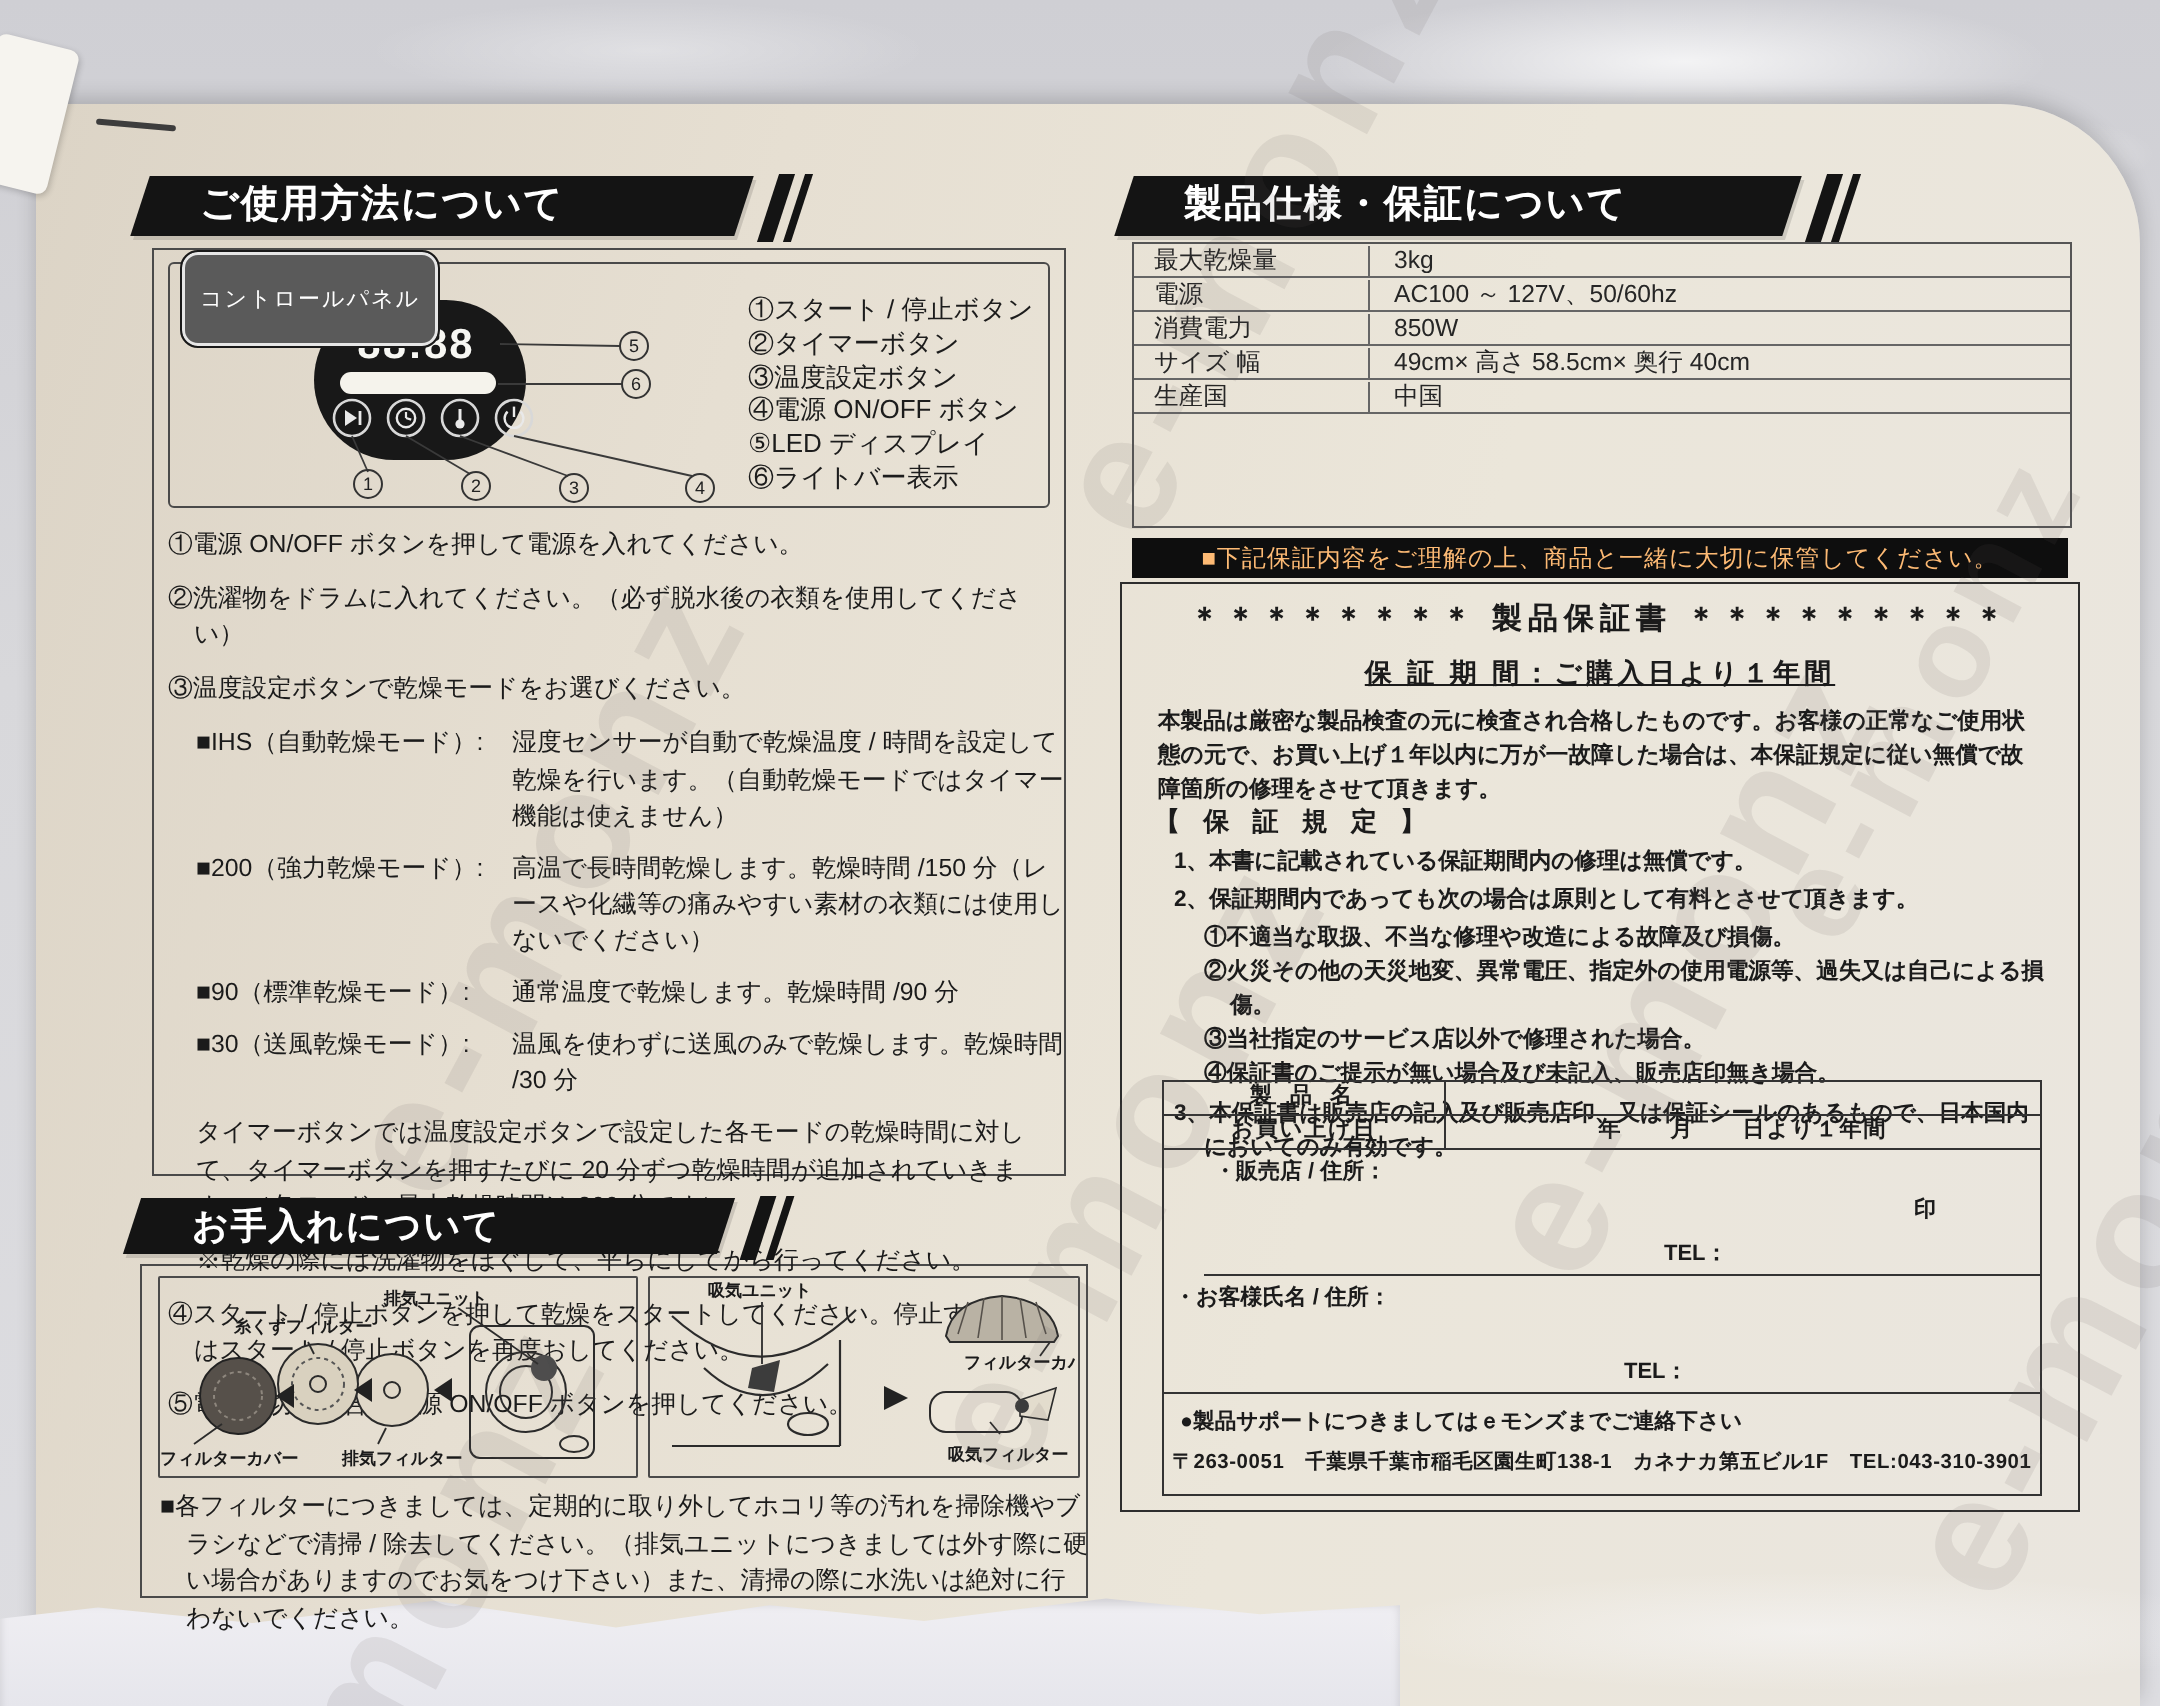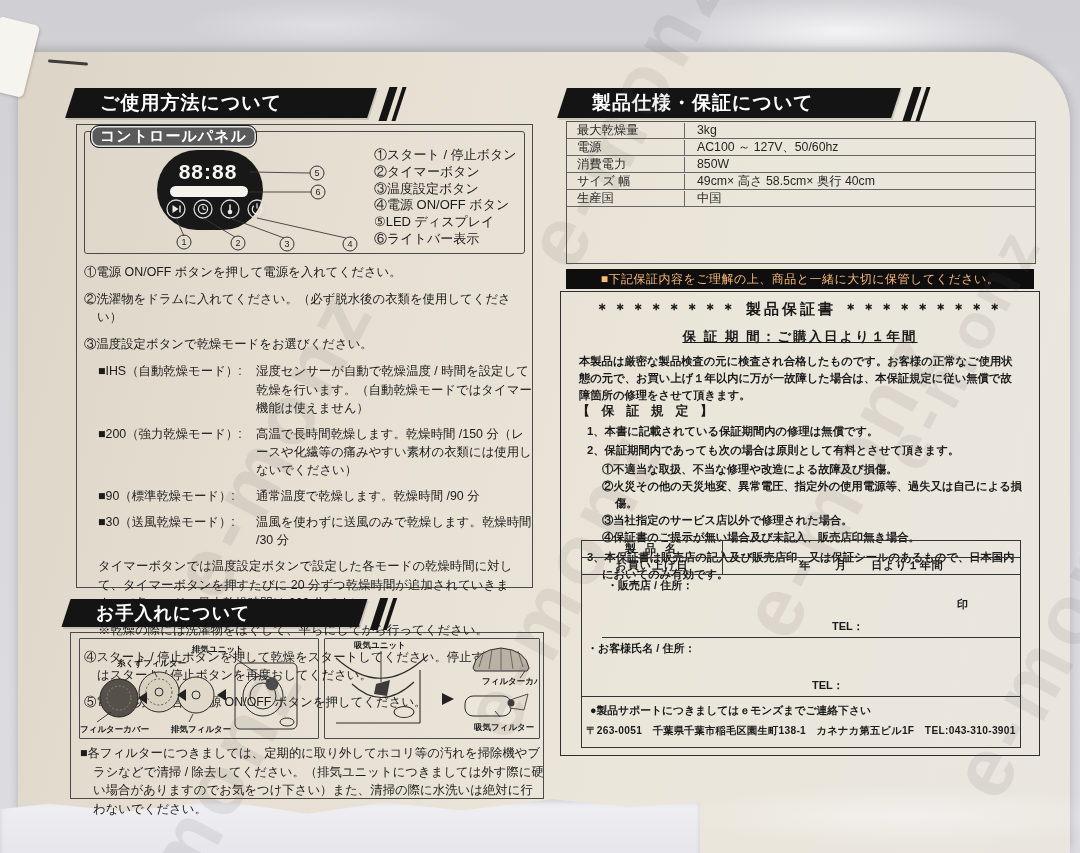--- a/index.html
+++ b/index.html
@@ -29,22 +29,22 @@
     color:rgba(100,95,88,.11);transform-origin:left top;pointer-events:none;z-index:6;}
   
   .banner{position:absolute;height:30px;background:#141414;transform:skewX(-18deg);
     box-shadow:2px 2px 0 rgba(0,0,0,.12);z-index:3;}
   .banner>span{display:block;transform:skewX(18deg);color:#fff;font-weight:bold;
     font-size:19px;line-height:30px;padding-left:30px;letter-spacing:1px;white-space:nowrap;}
   .slash{position:absolute;height:34px;background:#141414;transform:skewX(-18deg);z-index:3;}
   
   .obox{position:absolute;border:1.5px solid #4a4a4a;background:transparent;z-index:2;}
   .ibox{position:absolute;border:1.2px solid #4a4a4a;border-radius:3px;z-index:2;}
-  .panel-label{position:absolute;z-index:4;background:#5a5a5a;color:#fff;font-size:15px;
-    font-weight:bold;padding:1px 9px;border:1px solid #191919;border-radius:9px;
+  .panel-label{position:absolute;z-index:4;background:#5a5a5a;color:#fff;font-size:11px;
+    font-weight:normal;padding:16px 9px;border:1px solid #191919;border-radius:9px;
     box-shadow:inset 0 0 0 1.5px rgba(255,255,255,.85);letter-spacing:1px;}
   .legend{position:absolute;z-index:3;font-size:13px;line-height:16.8px;color:#1c1c1c;
     font-weight:500;white-space:nowrap;}
   
   .steps{position:absolute;left:84px;top:263px;width:449px;font-size:12.4px;line-height:1.46;
     color:#1b1b1b;z-index:3;}
   .step{margin-bottom:9px;padding-left:13px;text-indent:-13px;}
   .modes{margin-left:14px;}
   .mode{display:flex;margin-bottom:8px;}
   .mlabel{flex:0 0 158px;}

